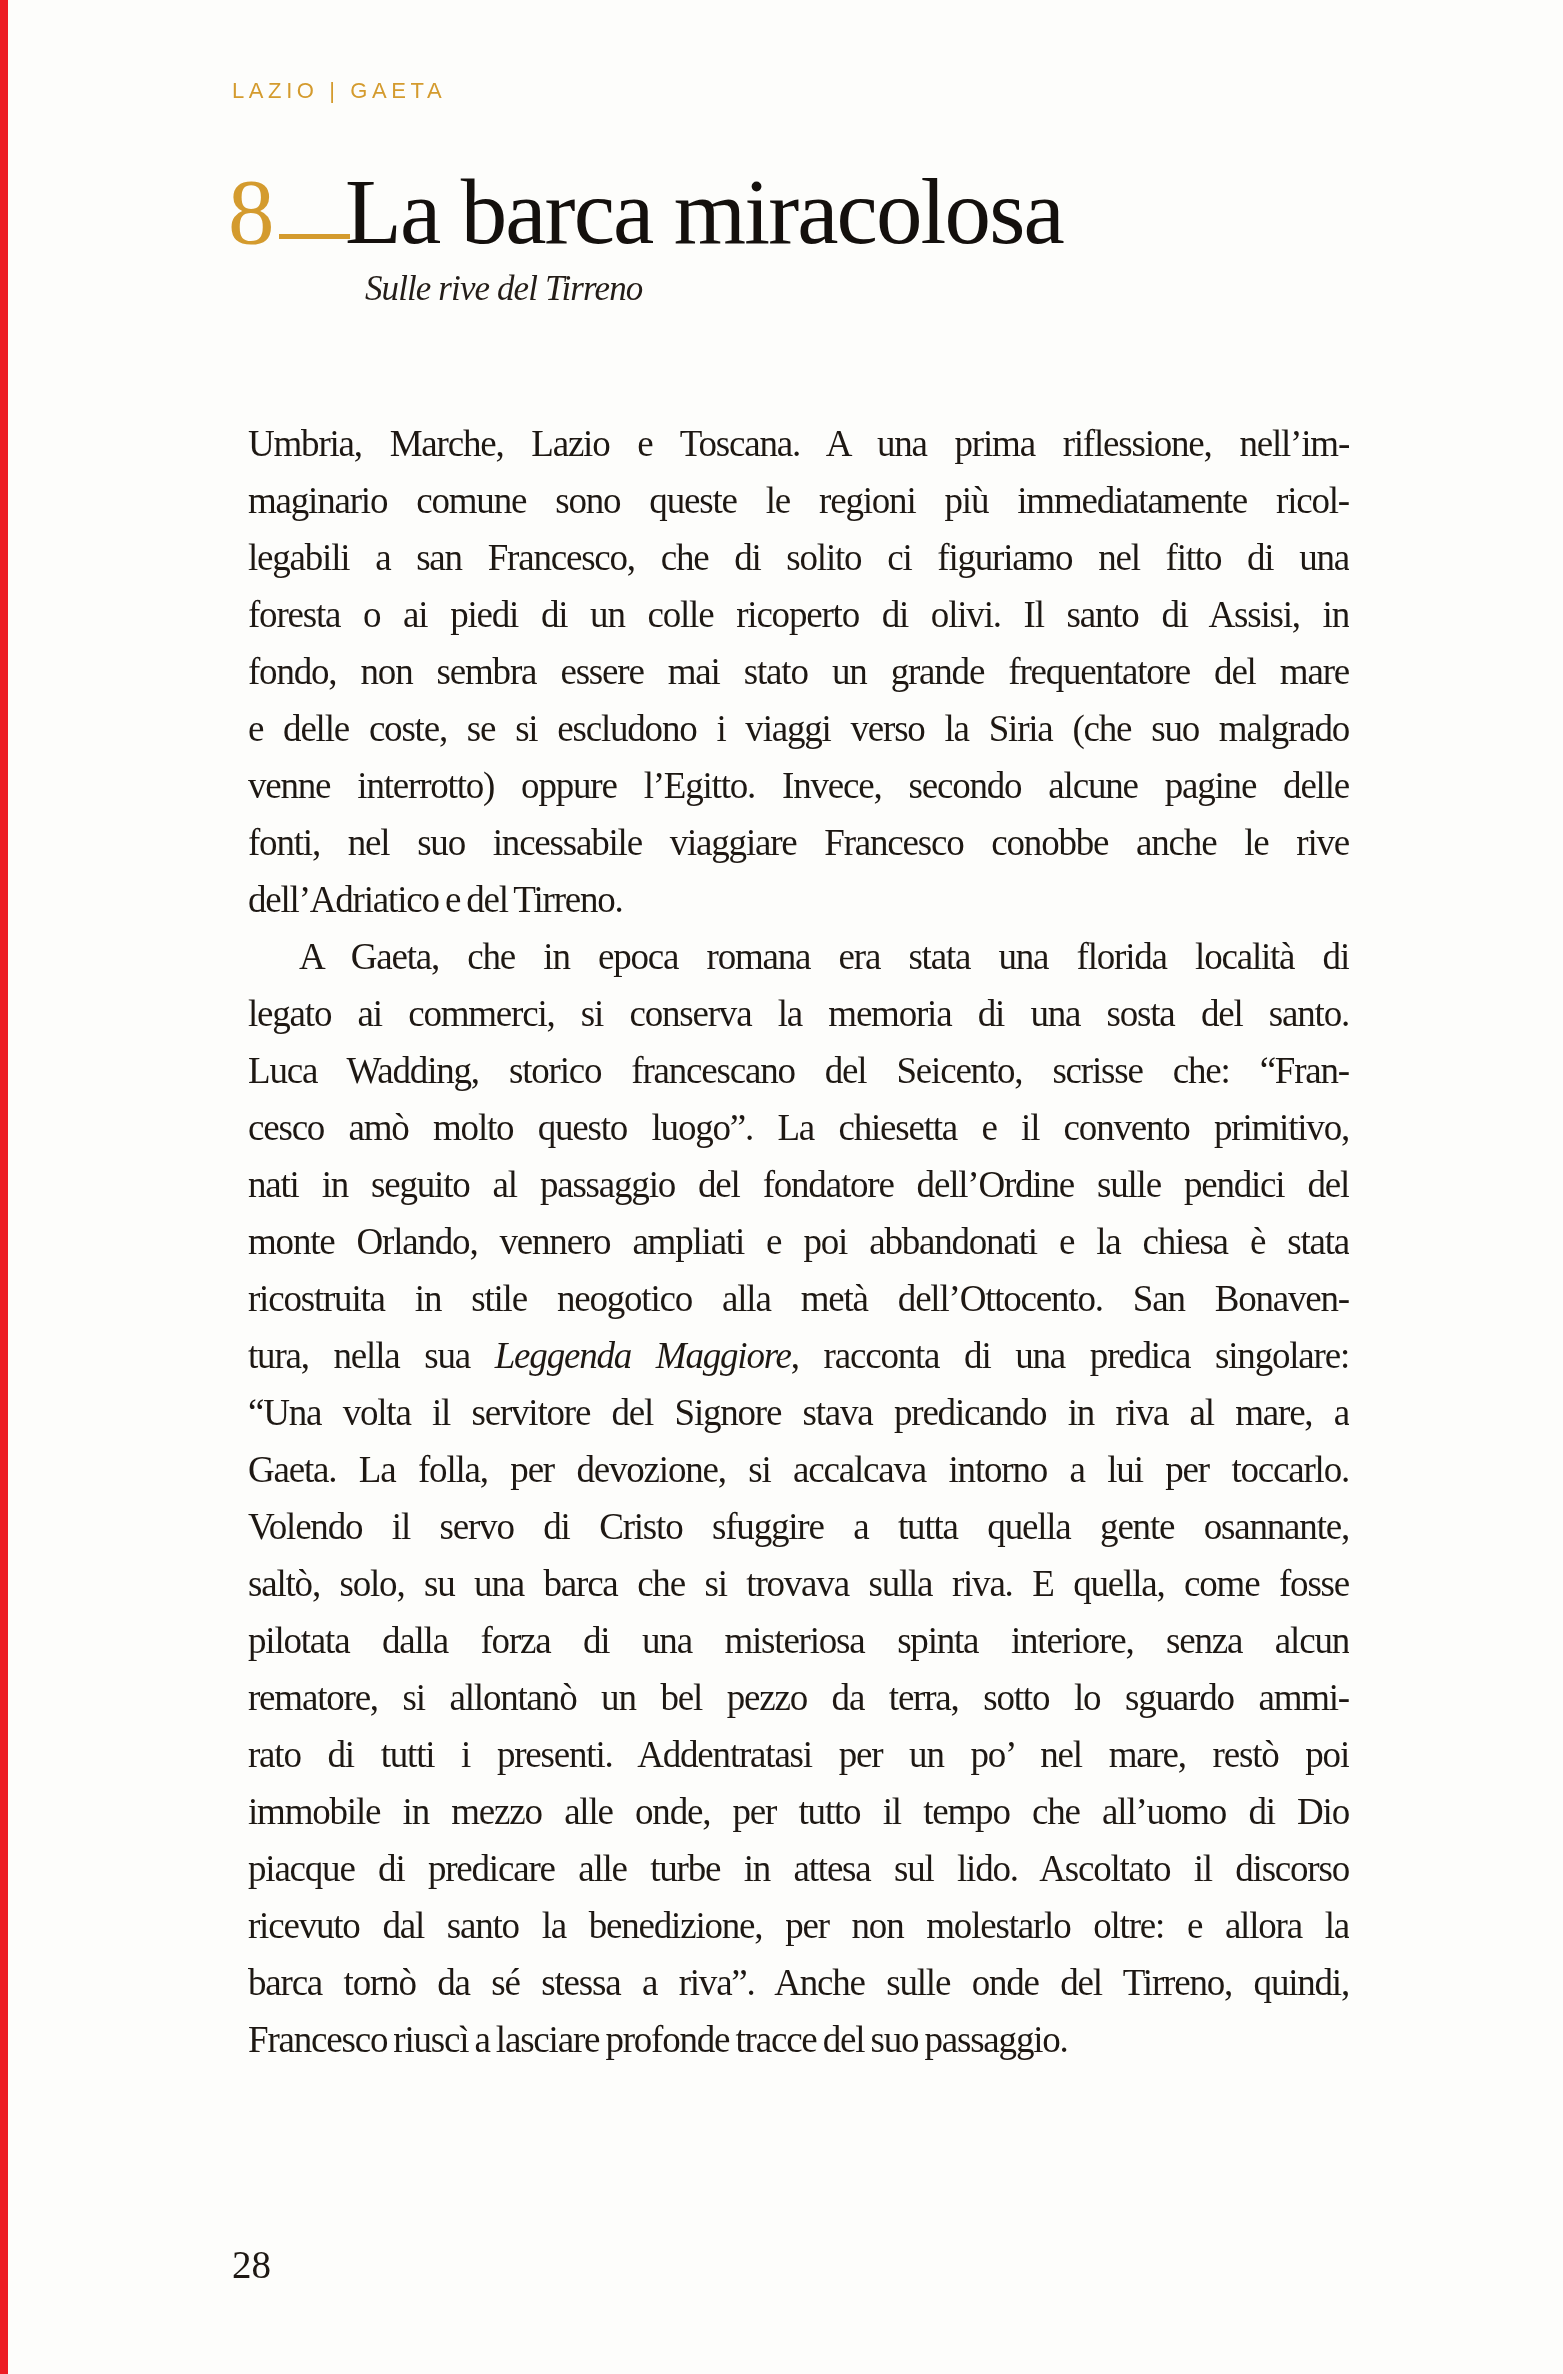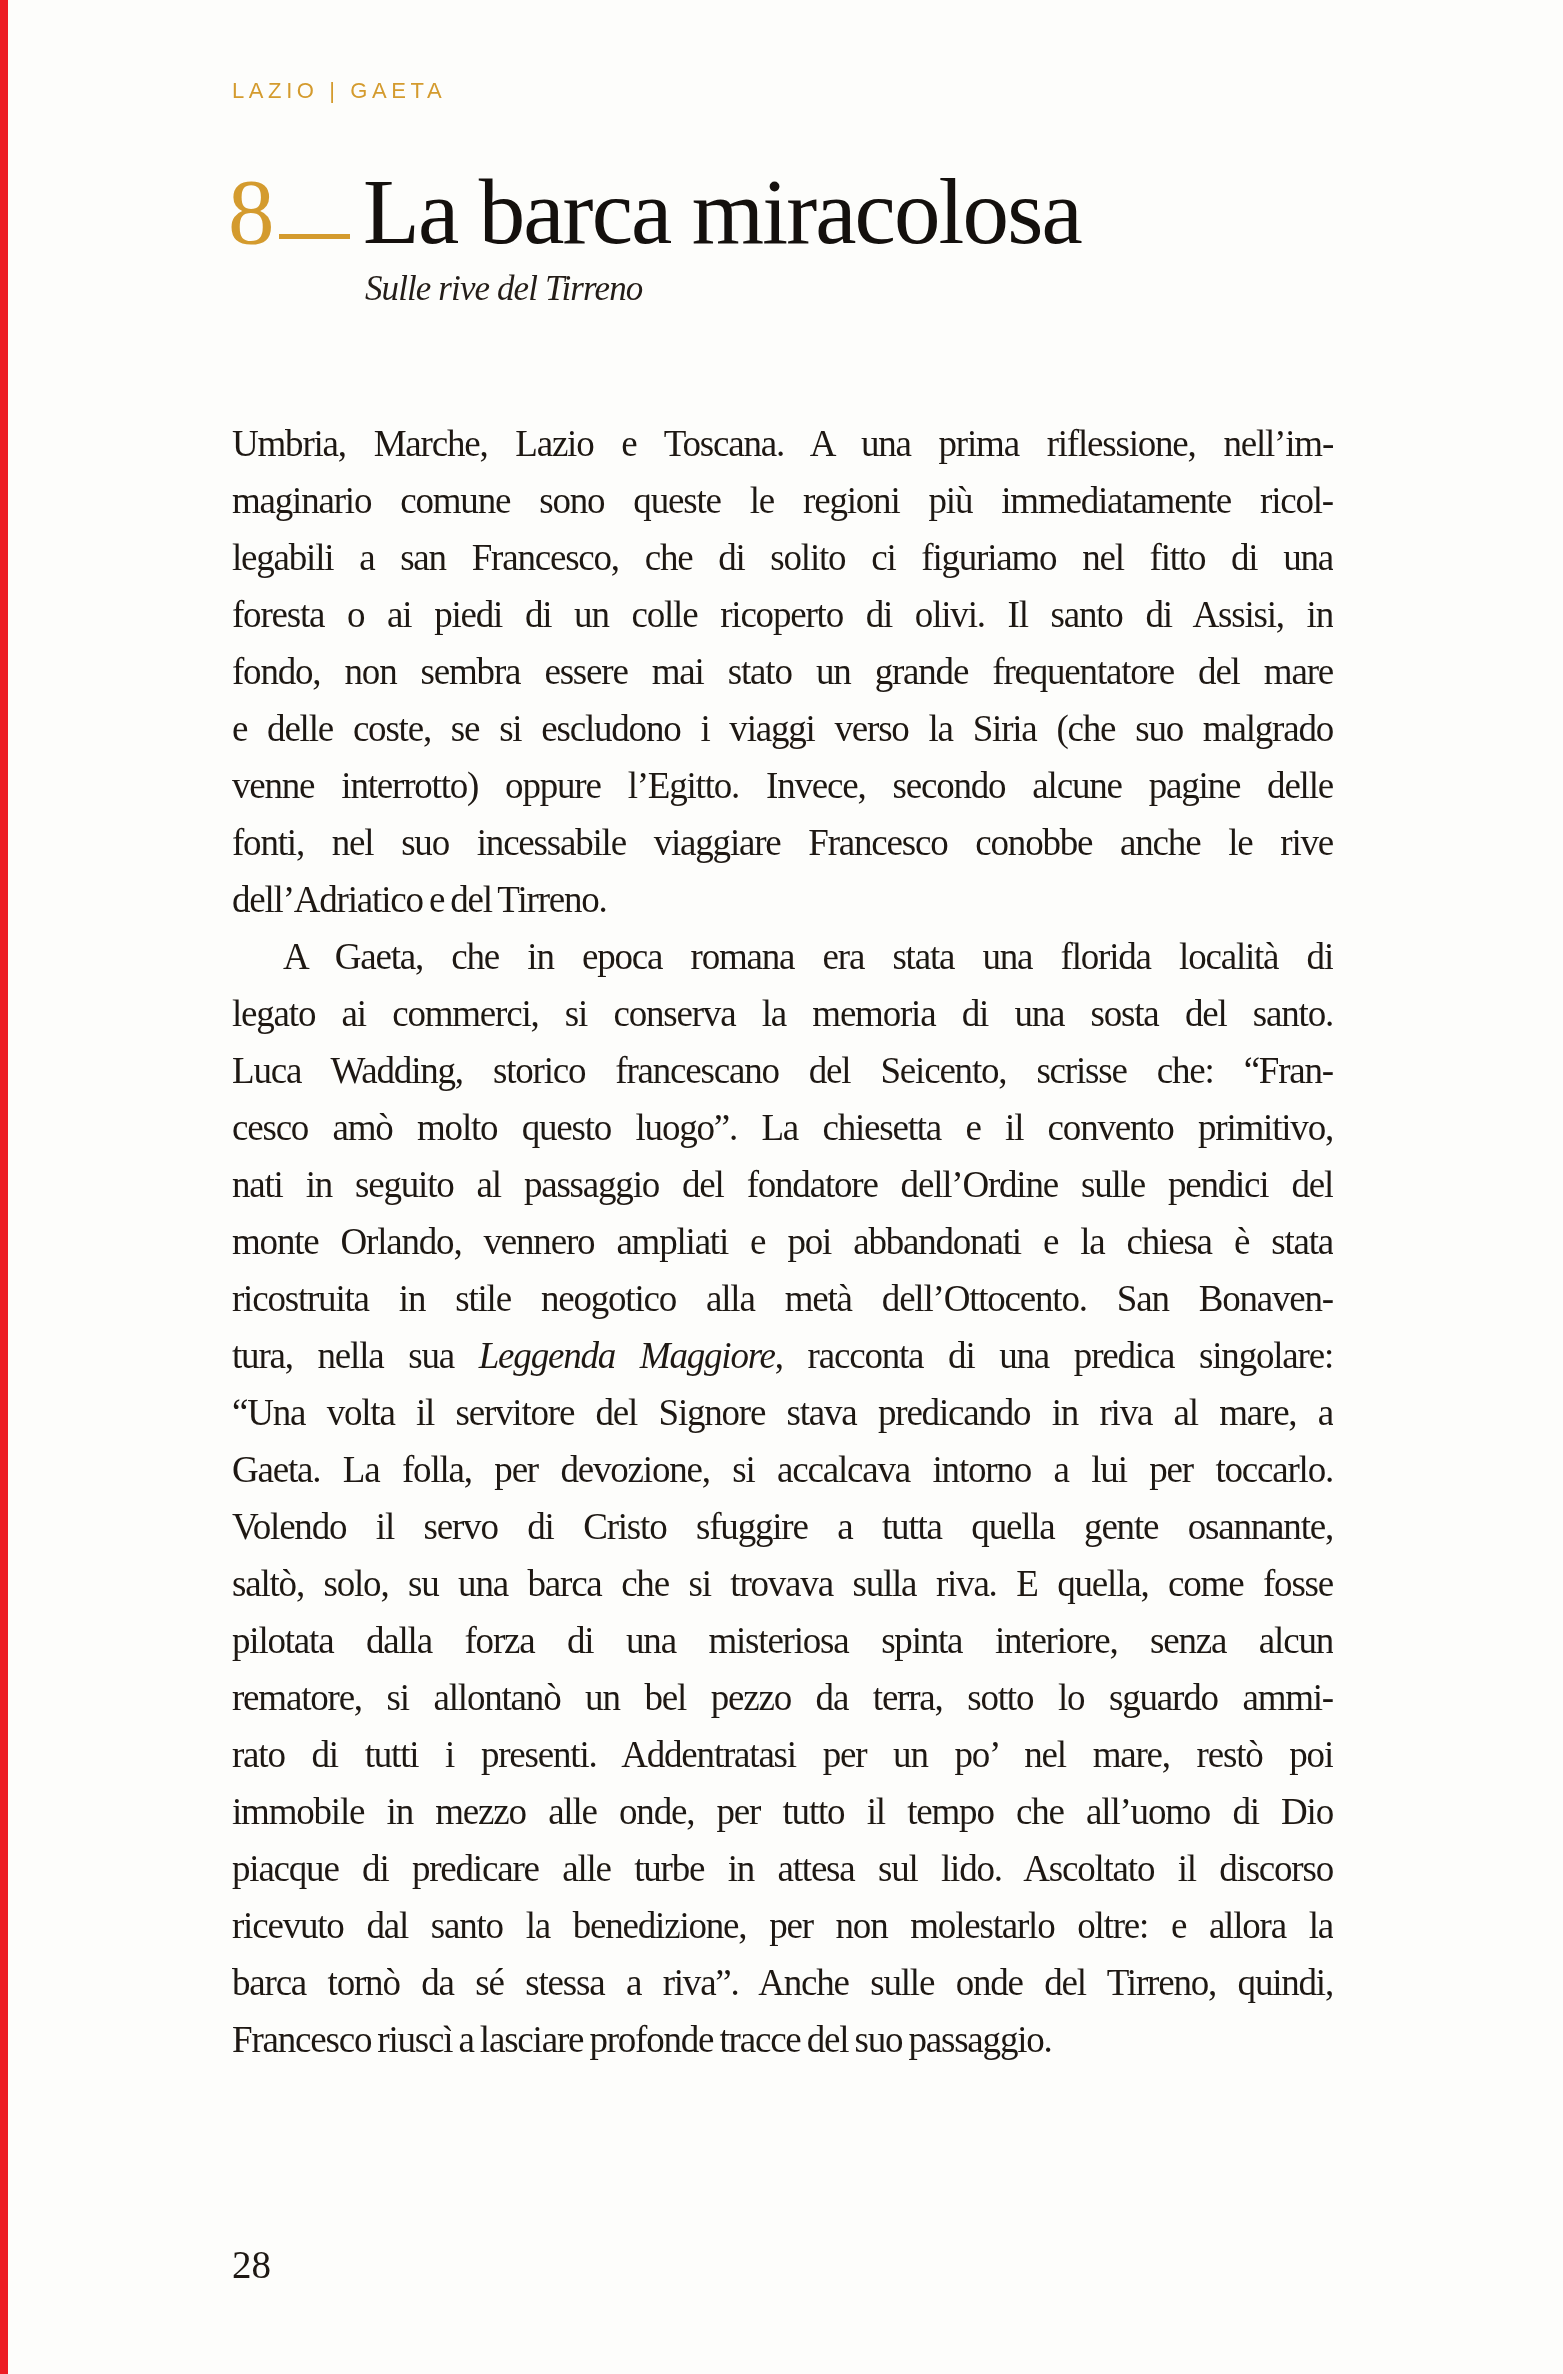--- a/index.html
+++ b/index.html
@@ -32,40 +32,40 @@
     font-size: 93px;
     line-height: 1;
   }
   .chap-underline {
     position: absolute;
     left: 279px; top: 234px;
     width: 71px; height: 4.6px;
   }
   .page-title {
     position: absolute;
-    left: 363px; top: 165px;
+    left: 345px; top: 165px;
     font-size: 93px;
     line-height: 1;
     letter-spacing: -1.9px;
     color: #14100d;
     white-space: nowrap;
   }
   .page-subtitle {
     position: absolute;
     left: 365px; top: 271px;
     font-size: 35px;
     font-style: italic;
     letter-spacing: -0.9px;
     line-height: 1;
     color: #241d18;
     white-space: nowrap;
   }
   .bodytext {
     position: absolute;
-    left: 232px; top: 415px;
+    left: 248px; top: 415px;
     width: 1101px;
     font-size: 37px;
     line-height: 57px;
     letter-spacing: -1.2px;
     word-spacing: -1.9px;
     color: #1e1813;
   }
   .para { margin: 0; }
   .line {
     text-align: justify;

